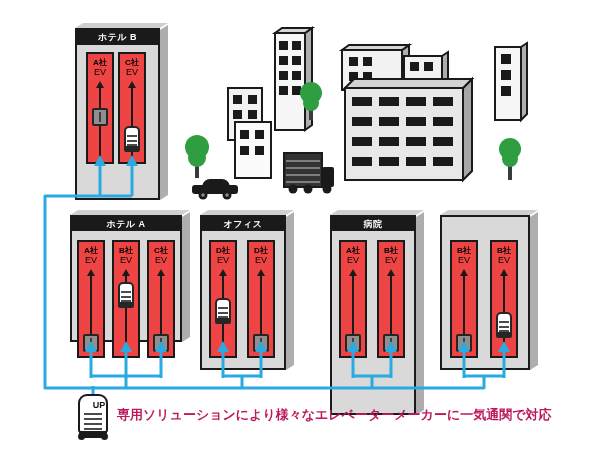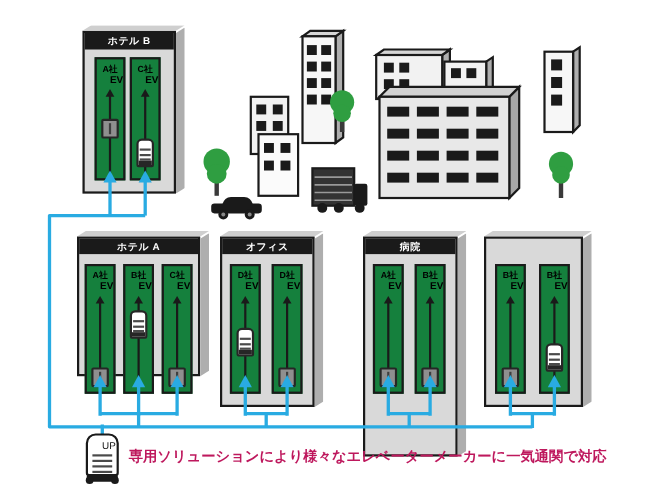--- a/index.html
+++ b/index.html
@@ -13,38 +13,38 @@
   .bldg { position:absolute; z-index:2; background:#d9d9d9; border:2px solid #1a1a1a; }
   .b3d-side { position:absolute; top:-5px; right:-10px; width:8px; height:calc(100% + 7px); background:#aeaeae;
               clip-path:polygon(0 5px, 100% 0, 100% calc(100% - 5px), 0 100%); }
   .b3d-top { position:absolute; top:-7px; left:-2px; right:-10px; height:5px; background:#cfcfcf;
              clip-path:polygon(8px 0, 100% 0, calc(100% - 8px) 100%, 0 100%); }
   .bhead { position:absolute; left:0; right:0; top:0; height:14px; line-height:14px;
            background:#1a1a1a; color:#fff; font-weight:700; font-size:9px; text-align:center;
            letter-spacing:0.5px; white-space:nowrap; overflow:hidden; }
   .bhead.tall { height:15px; line-height:15px; }
 
-  .shaft { position:absolute; width:28px; height:118px; background:#15803d; border:2px solid #1a1a1a; text-align:center; }
+  .shaft { position:absolute; width:28px; height:118px; background:#ef4444; border:2px solid #1a1a1a; text-align:center; }
   .co { font-size:8px; font-weight:700; line-height:9px; margin-top:4px; }
-  .ev { font-size:9px; font-weight:700; line-height:10px;text-align:right; }
+  .ev { font-size:9px; font-weight:400; line-height:10px; }
   .rail { position:absolute; left:50%; transform:translateX(-50%); top:33px; bottom:5px; width:2px; background:#1a1a1a; }
   .uparrow { position:absolute; left:50%; transform:translateX(-50%); top:27px; width:0; height:0;
              border-left:4px solid transparent; border-right:4px solid transparent; border-bottom:7px solid #1a1a1a; }
   .car { position:absolute; left:50%; transform:translateX(-50%); }
   .car.plain { width:16px; height:18px; background:#8f8f8f; border:2px solid #262626; border-radius:2px; }
   .car.plain i { position:absolute; left:50%; top:2px; bottom:2px; width:2px; background:#3f3f3f; transform:translateX(-50%); }
   .car.robot { width:16px; height:26px; background:#fff; border:2px solid #262626; border-radius:5px 5px 2px 2px; }
   .car.robot i { display:block; height:2px; width:10px; background:#4a4a4a; margin:2.5px auto 0; }
   .car.robot i:first-child { margin-top:7px; }
   .car.robot b { position:absolute; left:0; right:0; bottom:0; height:4px; background:#262626; }
 
   .robot-up { position:absolute; left:78px; top:394px; width:30px; height:44px; z-index:4; }
   .robot-up .body { position:absolute; left:0; right:0; top:0; bottom:5px; background:#fff;
                     border:2px solid #1a1a1a; border-radius:9px 9px 3px 3px; }
-  .robot-up .label { font-size:9px; font-weight:400; text-align:center; margin-top:4px; color:#111;padding-left:12px; }
+  .robot-up .label { font-size:9px; font-weight:700; text-align:center; margin-top:4px; color:#111;padding-left:12px; }
   .robot-up .rs { display:block; height:2px; width:18px; background:#4a4a4a; margin:3px auto 0; }
   .robot-up .base { position:absolute; left:1px; right:1px; bottom:0; height:7px; background:#1a1a1a; border-radius:2px; }
   .robot-up .wheel { position:absolute; bottom:-2px; width:7px; height:7px; background:#1a1a1a; border-radius:50%; }
   .robot-up .wheel.l { left:0; }  .robot-up .wheel.r { right:0; }
 
   .caption { position:absolute; left:117px; top:407px; width:470px; z-index:4;
              font-size:13px; font-weight:700; color:#be185d; line-height:1.3; white-space:nowrap; }
 </style>
 </head>
 <body>
@@ -171,21 +171,21 @@
         <line x1="286" y1="175" x2="320" y2="175"></line>
           <line x1="286" y1="182" x2="320" y2="182"></line>
       </g>
       <rect x="322" y="167" width="12" height="20" rx="2" fill="#1a1a1a"></rect>
       <circle cx="293" cy="189" r="4.5" fill="#1a1a1a"></circle>
         <circle cx="308" cy="189" r="4.5" fill="#1a1a1a"></circle>
         <circle cx="327" cy="189" r="4.5" fill="#1a1a1a"></circle>
     </g>
   </svg>
 
-  <div class="bldg" style="left:75px; top:28px; width:85px; height:148px">
+  <div class="bldg" style="left:75px; top:28px; width:85px; height:172px">
     <div class="b3d-top"></div>
     <div class="b3d-side"></div>
     <div class="bhead tall">ホテル B</div>
     <div class="shaft" style="left:9px; top:22px; height:112px">
       <div class="co">A社</div>
       <div class="ev">EV</div>
       <div class="uparrow"></div>
       <div class="rail"></div>
       <div class="car plain" style="top:54px">
           <i></i>

